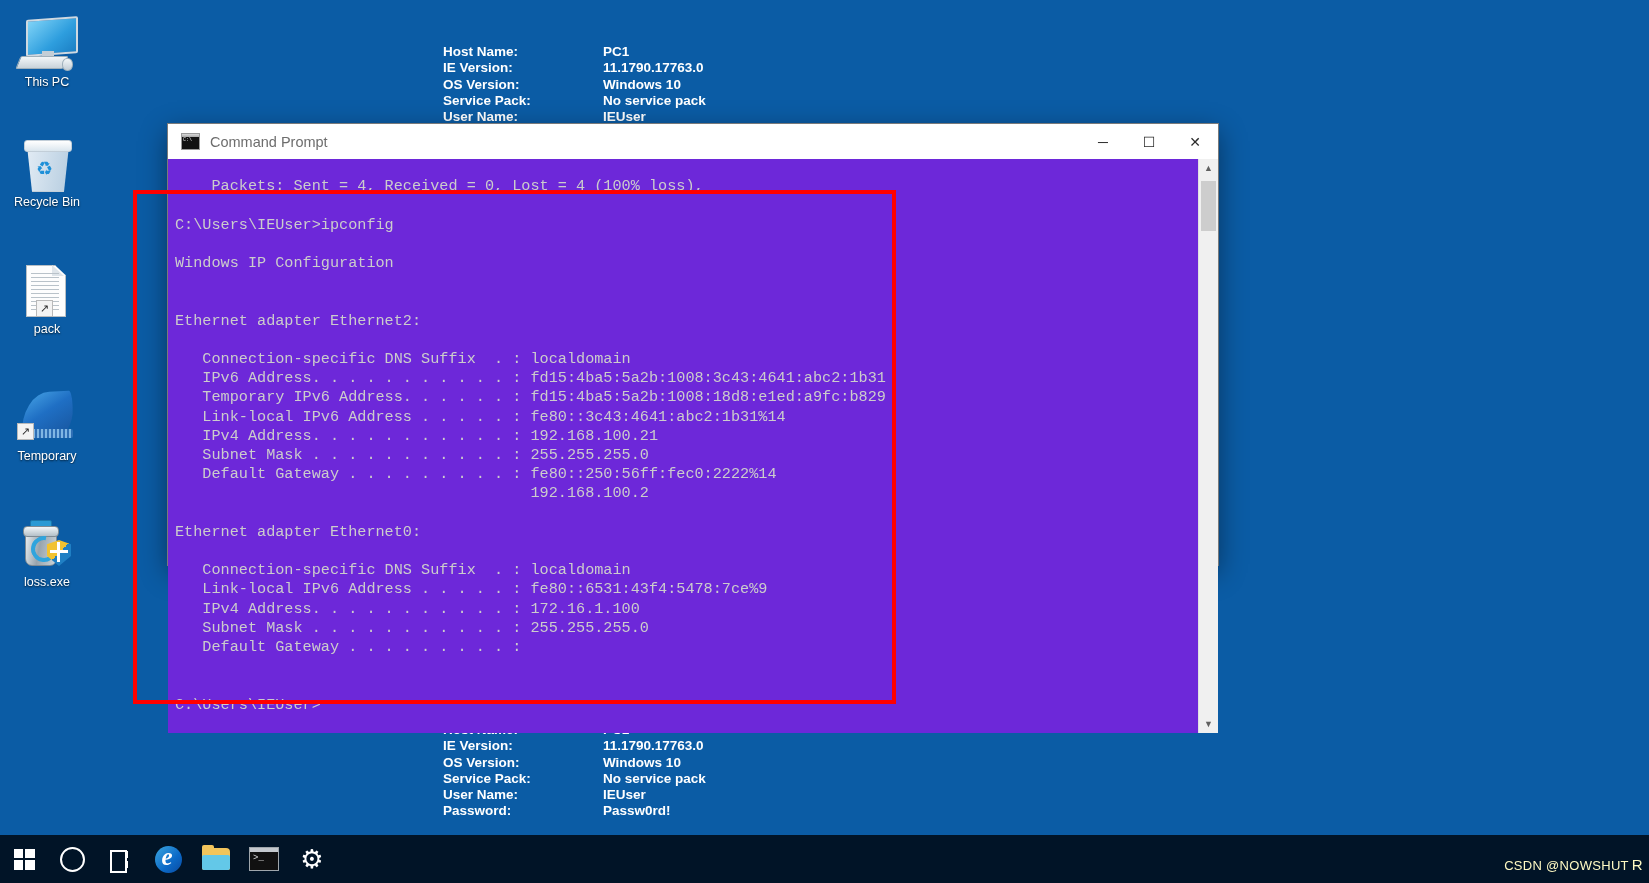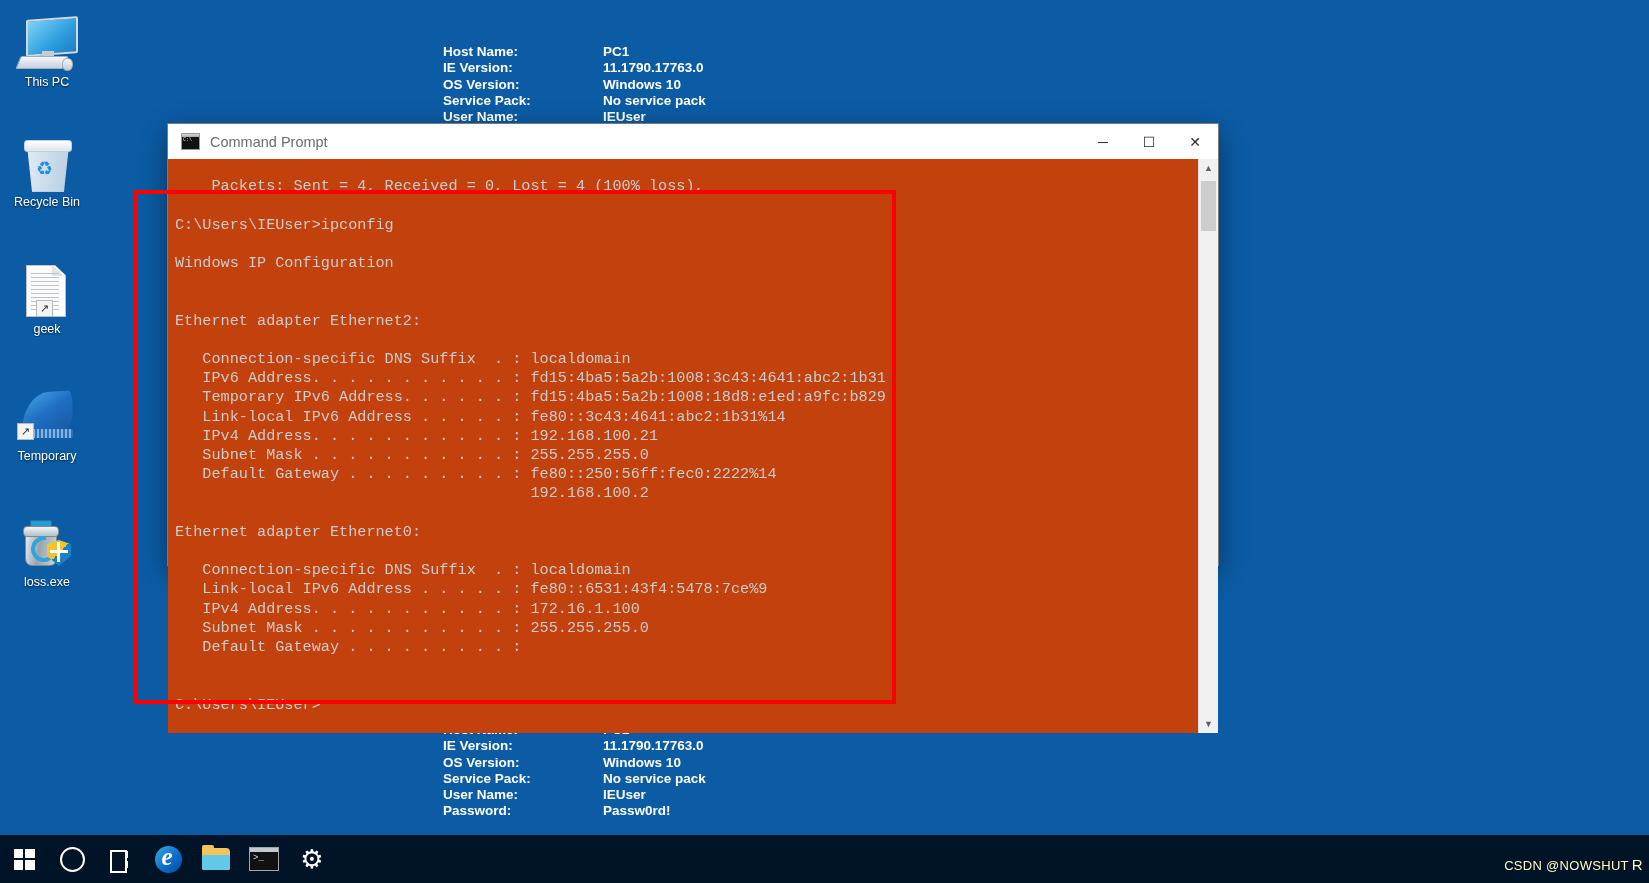--- a/index.html
+++ b/index.html
@@ -323,21 +323,21 @@
             <i></i>
             <i></i>
             <i></i>
             <i></i>
             <i></i>
             <i></i>
           </div>
         <div class="shortcut-arrow">↗</div>
       </div>
     </div>
-    <div class="lbl">geek</div>
+    <div class="lbl">pack</div>
   </div>
 
   <div class="dicon" style="top:382px;">
     <div class="glyph">
       <div class="fin">
         <div class="shape"></div>
           <div class="base"></div>
         <div class="shortcut-arrow" style="left:-2px;bottom:4px;">↗</div>
       </div>
     </div>
@@ -413,21 +413,21 @@
     <div id="titlebar">
       <div class="ticon"></div>
       <div class="ttext">Command Prompt</div>
       <div id="wbtns">
         <div class="wb">─</div>
         <div class="wb">☐</div>
         <div class="wb close">✕</div>
       </div>
     </div>
 
-    <div id="console" style="background: #c2410c;">
+    <div id="console" style="background: #6d28d9;">
       <pre id="constext" style="color: rgb(204, 204, 204);">    Packets: Sent = 4, Received = 0, Lost = 4 (100% loss),
 
 C:\Users\IEUser&gt;ipconfig
 
 Windows IP Configuration
 
 
 Ethernet adapter Ethernet2:
 
    Connection-specific DNS Suffix  . : localdomain

